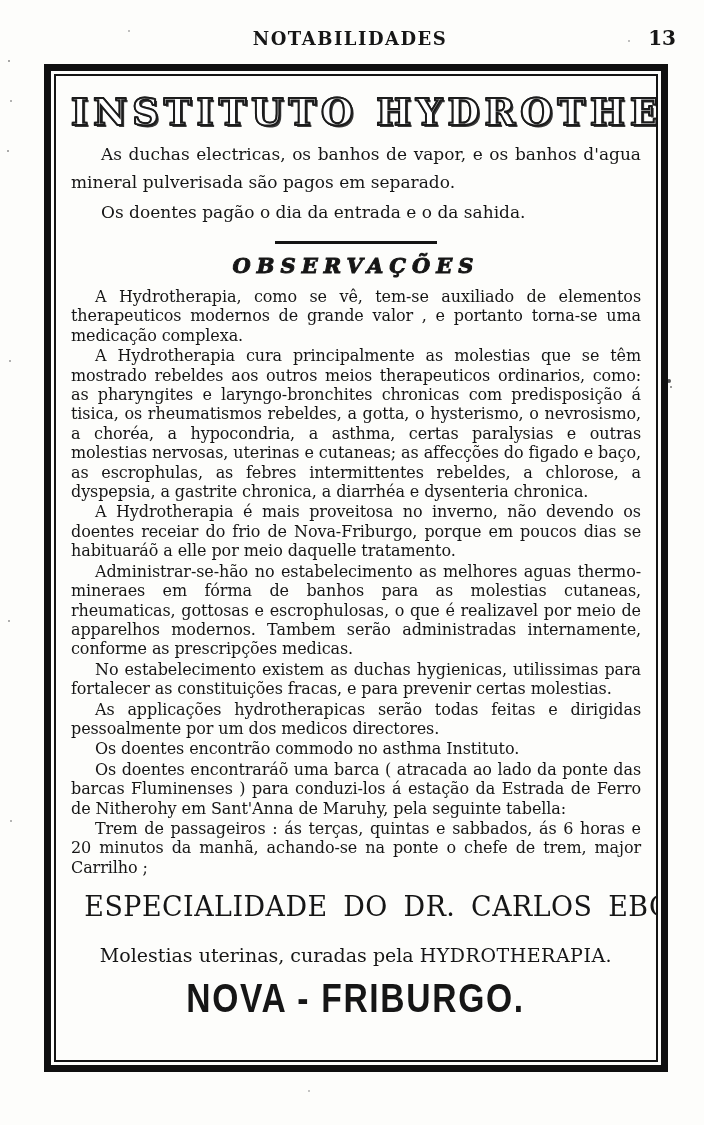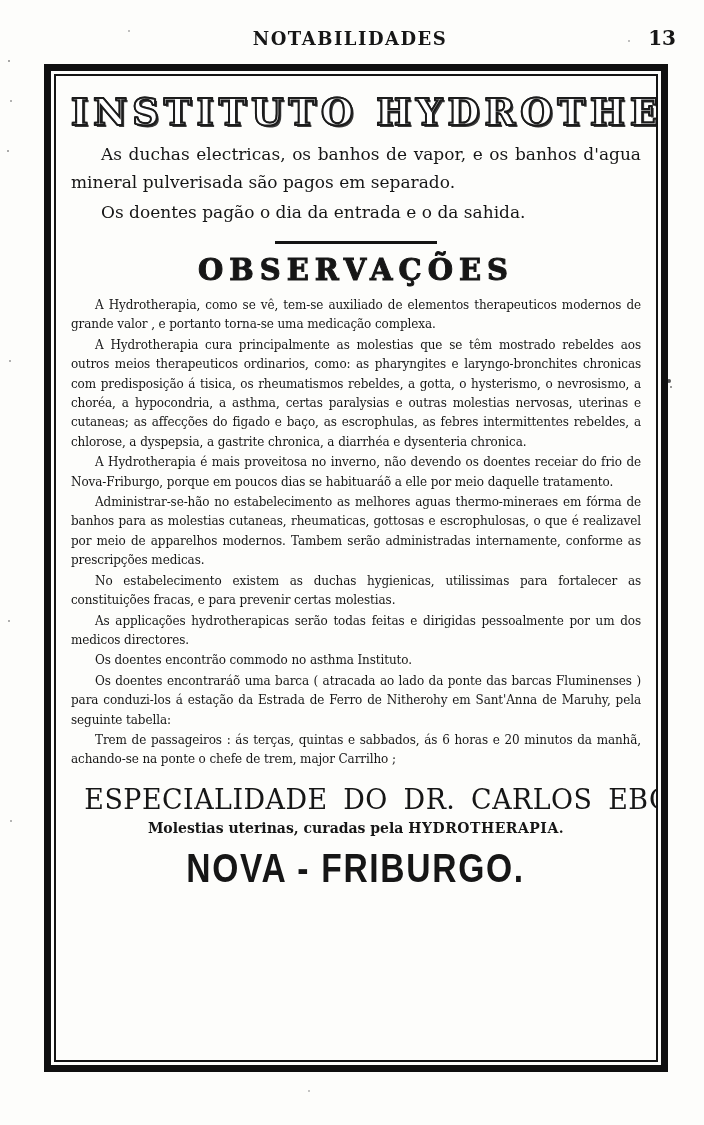--- a/index.html
+++ b/index.html
@@ -58,42 +58,43 @@
   .divider{
     width:162px;height:0;
     border-top:3px solid #141414;
     margin:15px auto 9px;
   }
   .obs-heading{
     margin:4px 0 9px;
     text-align:center;
     font-family:"DejaVu Serif",serif;
     font-weight:bold;
-    font-size:29px;
+    font-size:21px;
     letter-spacing:6px;
     -webkit-text-stroke:1px #161616;
     white-space:nowrap;
+    font-style:italic;
   }
-  .obs-body{font-size:12px;line-height:19.4px;text-align:justify;letter-spacing:-0.1px;}
+  .obs-body{font-size:16px;line-height:19.4px;text-align:justify;letter-spacing:-0.1px;}
   .obs-body p{margin:0 0 1px;text-indent:24px;}
   .ad-footer{text-align:center;}
   .specialty{
     margin-top:12px;
     font-size:28px;
     letter-spacing:0.5px;
     word-spacing:7px;
     white-space:nowrap;
     display:inline-block;
     transform:scaleX(0.96);
     transform-origin:center;
   }
   .subline{
-    margin-top:4px;
-    font-size:14px;
-    font-weight:bold;
+    margin-top:21px;
+    font-size:19px;
+    font-weight:normal;
     white-space:nowrap;
   }
   .subline .caps{letter-spacing:0.5px;}
   .city{
     margin-top:10px;
     font-family:"Liberation Sans","DejaVu Sans",sans-serif;
     font-weight:bold;
     font-size:40px;
     letter-spacing:2px;
     white-space:nowrap;

